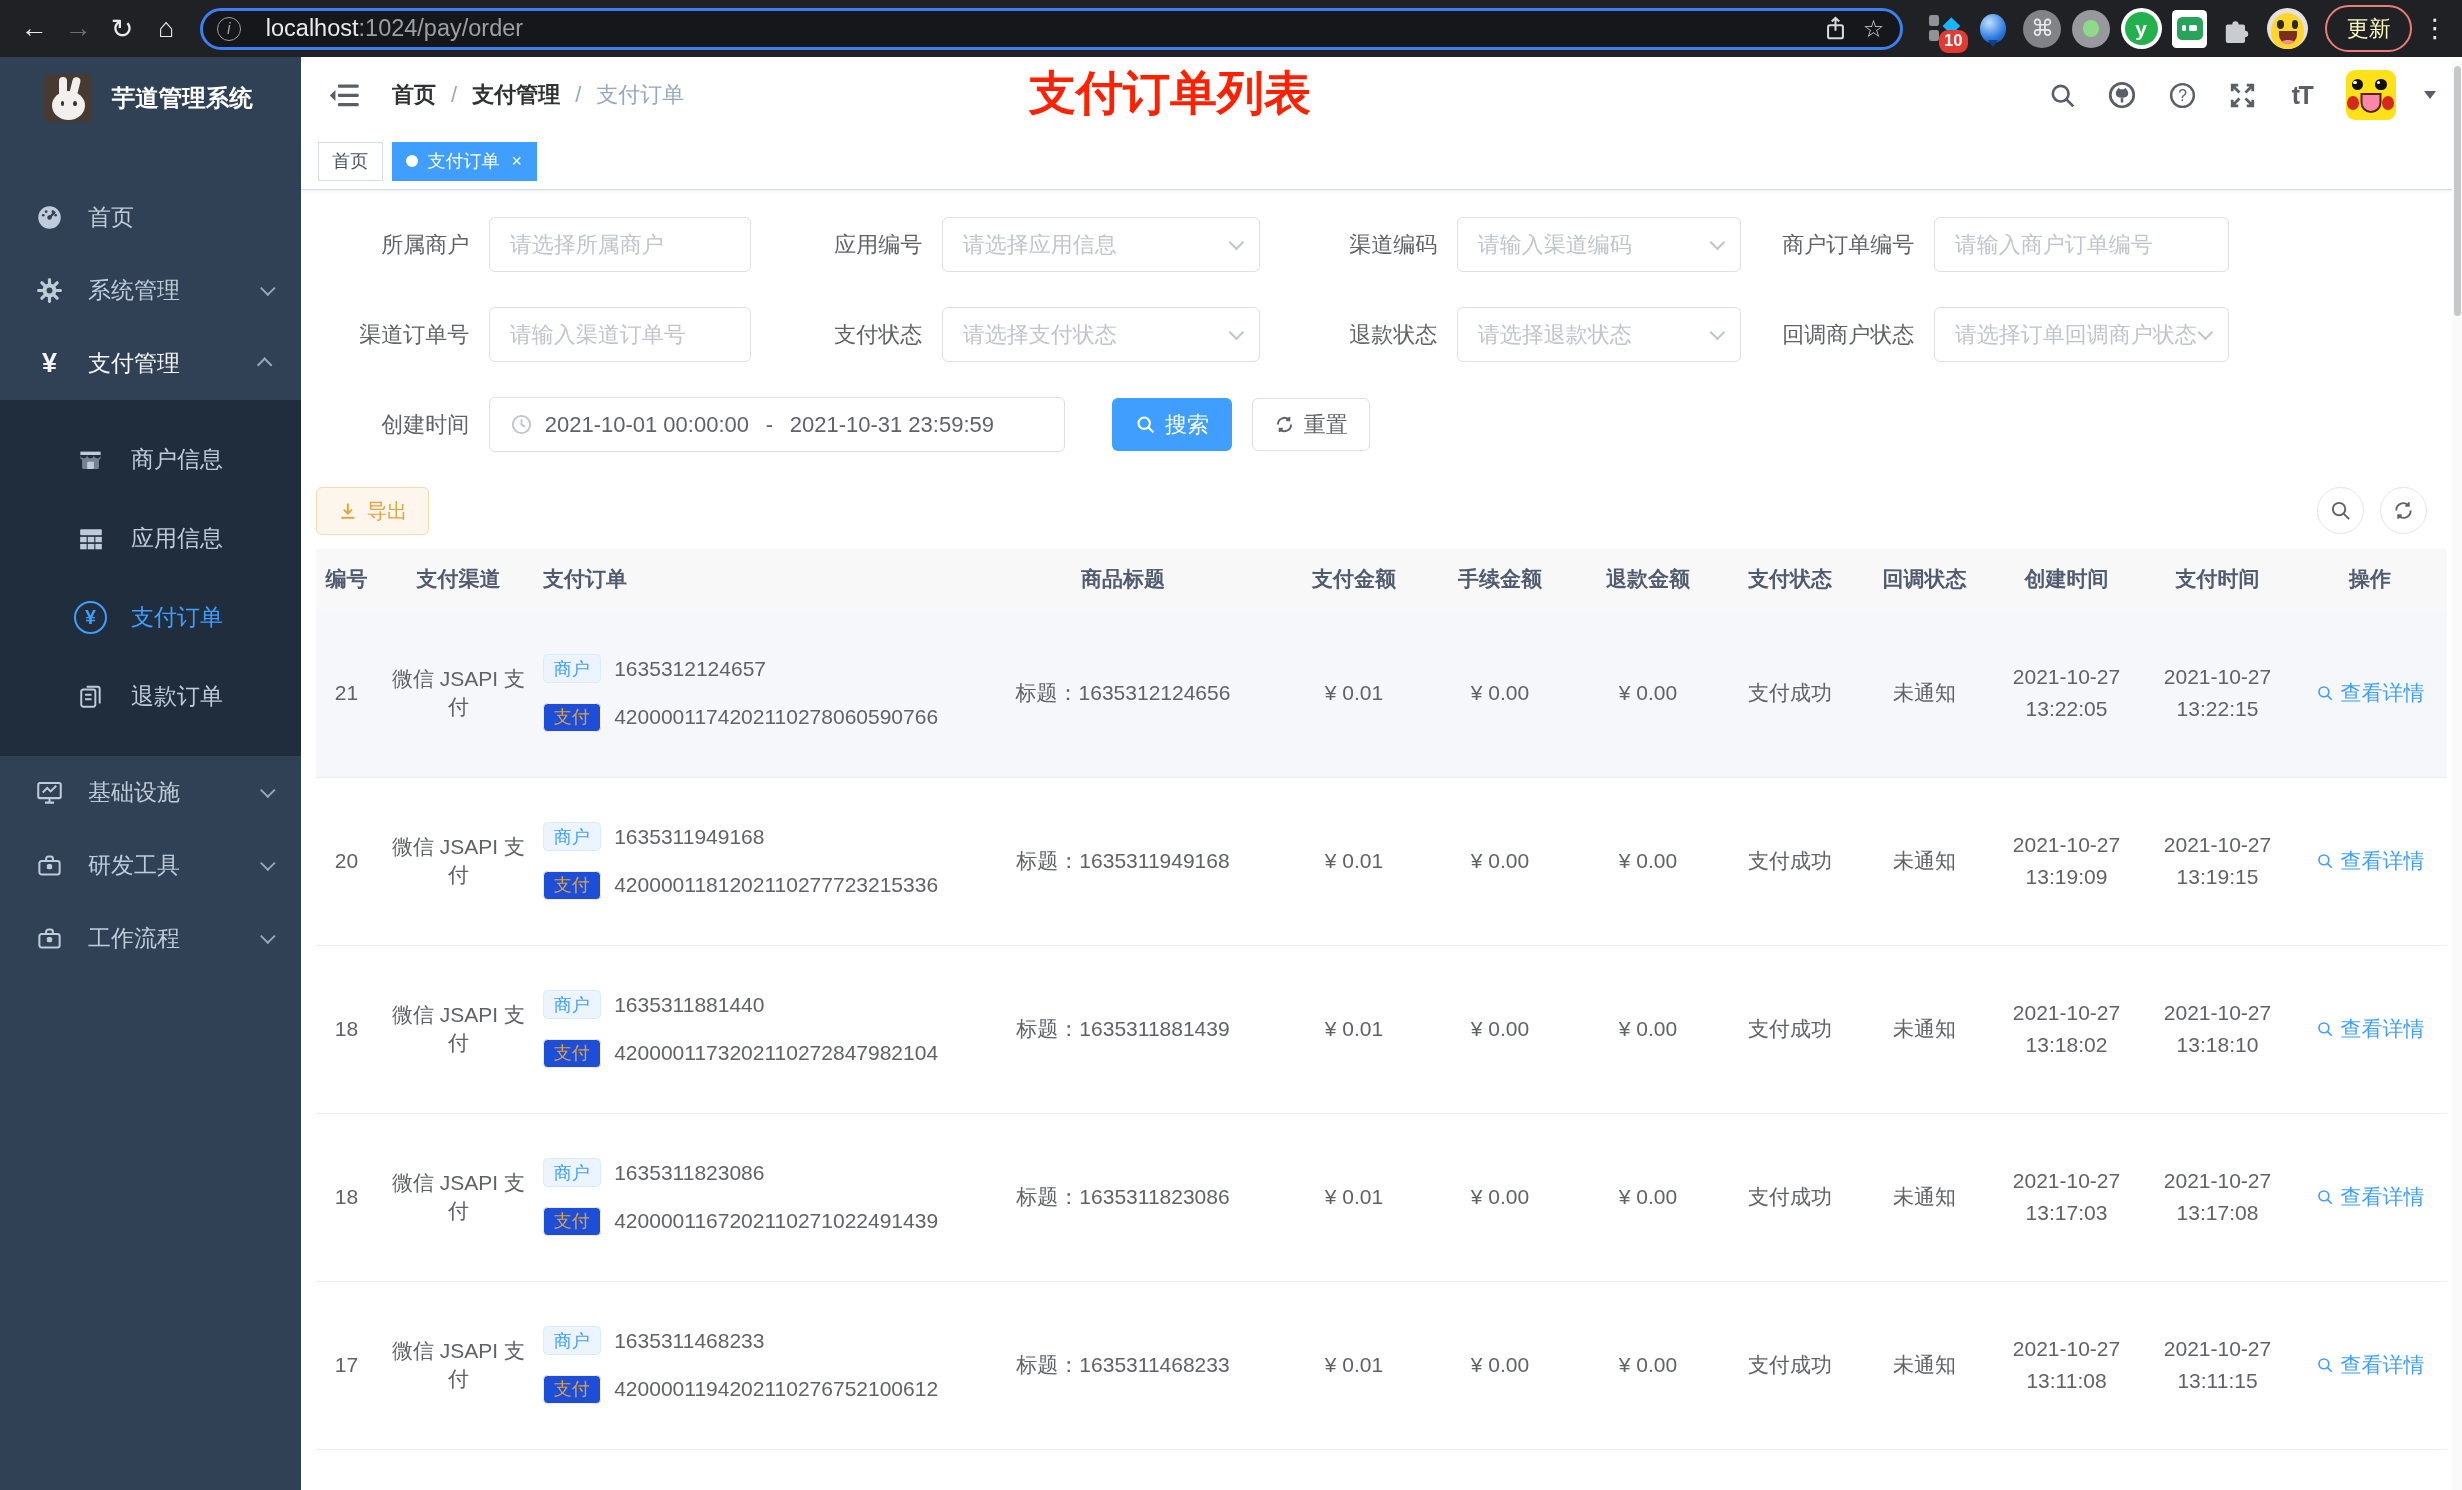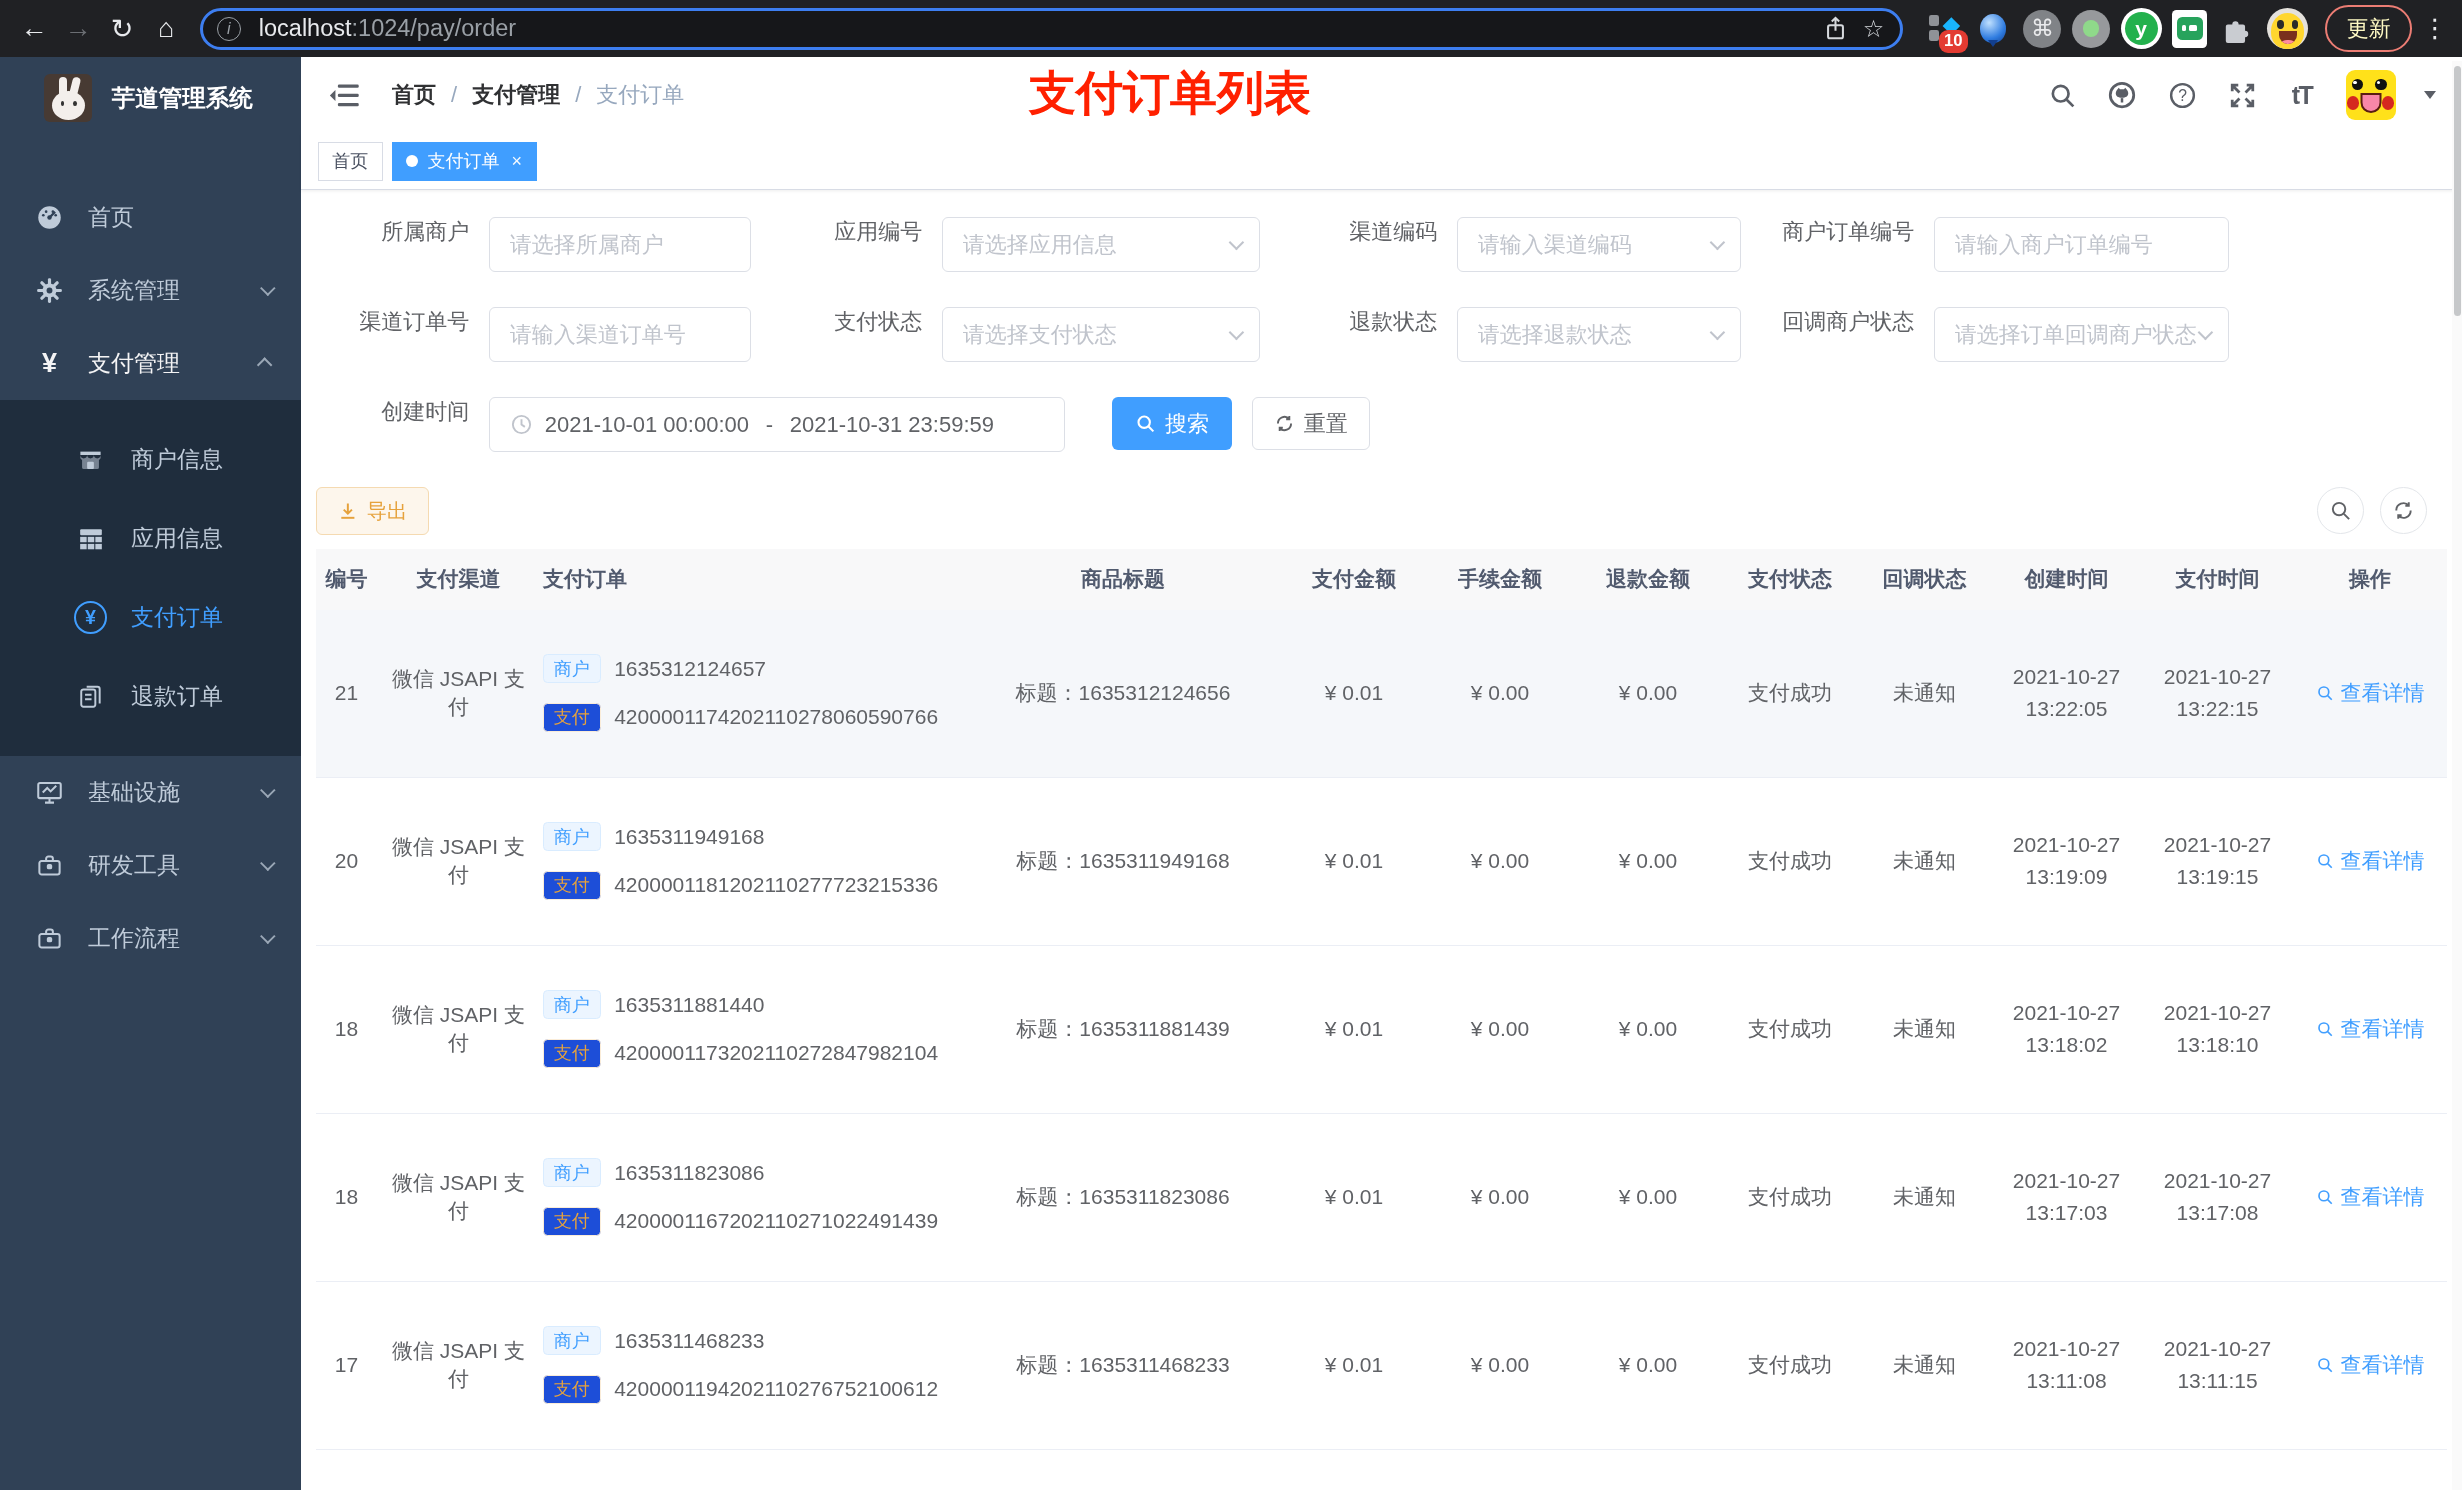--- a/index.html
+++ b/index.html
@@ -7,21 +7,21 @@
   font-family:"Liberation Sans","DejaVu Sans",sans-serif}
 
 .browser{height:57px;background:#202124;display:flex;align-items:center;padding:0 13.6px;gap:3px}
 .nav-btn{width:41px;height:41px;border-radius:50%;display:flex;align-items:center;justify-content:center;
   color:#e8eaed;font-size:27px;flex-shrink:0}
 .nav-btn.disabled{color:#6b6e73}
 .url-bar{flex:1;height:42px;margin:0 10.6px;background:#16171a;border:3px solid #3d7ef0;border-radius:24px;
   display:flex;align-items:center;padding:0 7.6px 0 13.6px;min-width:0}
 .info-circle{width:24px;height:24px;border:1.9px solid #9aa0a6;border-radius:50%;color:#9aa0a6;
   font-size:16px;display:flex;align-items:center;justify-content:center;font-style:italic;flex-shrink:0}
-.url-text{margin-left:18px;font-size:23.5px;color:#9aa0a6;white-space:nowrap;flex:1}
+.url-text{margin-left:25px;font-size:23.5px;color:#9aa0a6;white-space:nowrap;flex:1}
 .url-text b{color:#e8eaed;font-weight:400}
 .urlbar-icon{width:38px;height:38px;display:flex;align-items:center;justify-content:center;color:#d6d9dd;font-size:24px;flex-shrink:0}
 .ext-tray{display:flex;align-items:center;gap:10.6px;margin:0 7.6px}
 .ext{width:39px;height:39px;position:relative;display:flex;align-items:center;justify-content:center;flex-shrink:0}
 .ext-sketch .bar{position:absolute;left:4.5px;width:10.6px;height:10.6px;background:#8f9297;border-radius:2.3px}
 .ext-sketch .bar.b1{top:6px}.ext-sketch .bar.b2{top:21px}
 .ext-sketch .dia{position:absolute;right:3px;top:1.5px;color:#19b5fe;font-size:23px}
 .badge-10{position:absolute;right:-4.5px;bottom:-4.5px;background:#e33b32;color:#fff;font-size:16.7px;
   padding:1.5px 5.3px;border-radius:9px;font-weight:700}
 .ext-balloon .b-top{width:26px;height:29px;background:radial-gradient(circle at 35% 30%,#bfe0ff,#2f7ce0 60%,#123f8f);
@@ -99,21 +99,21 @@
 .tags-view{height:57px;display:flex;align-items:center;gap:9px;padding-left:16.7px;
   border-bottom:0.8px solid #d8dce5;box-shadow:0 1.5px 3px rgba(0,0,0,.06)}
 .tag-item{height:39px;display:flex;align-items:center;padding:0 13.6px;border:0.8px solid #d8dce5;
   background:#fff;color:#495060;font-size:18px;cursor:pointer}
 .tag-item.active{background:#409eff;border-color:#409eff;color:#fff}
 .tag-dot{width:12px;height:12px;border-radius:50%;background:#fff;margin-right:9px}
 .tag-close{margin-left:12px;font-size:18px;opacity:.95}
 
 .content{flex:1;padding:0 15px;overflow:hidden}
 .filters{padding-top:27px}
-.f-row{display:flex;margin-bottom:35px}
+.f-row{display:flex;align-items:center;margin-bottom:35px}
 .f-label{font-size:22px;color:#606266;text-align:right;padding-right:19.7px;flex-shrink:0;white-space:nowrap}
 .w-l1{width:173px}.w-l2{width:191px}.w-l3{width:197px}.w-l4{width:193px}
 .f-input{height:55px;border:1.5px solid #dcdfe6;border-radius:6px;background:#fff;display:flex;
   align-items:center;padding:0 19.7px;flex-shrink:0}
 .w-c1{width:262px}.w-c2{width:318px}.w-c3{width:284px}.w-c4{width:295px}.w-date{width:576px}
 .f-input input{border:none;outline:none;background:transparent;width:100%;font-size:22px;color:#606266;
   font-family:inherit}
 .f-input input::placeholder{color:#c0c4cc}
 .ph{font-size:22px;color:#c0c4cc;white-space:nowrap;overflow:hidden}
 .sel-chev{margin-left:auto;width:10.6px;height:10.6px;border-right:2.3px solid #c0c4cc;border-bottom:2.3px solid #c0c4cc;

